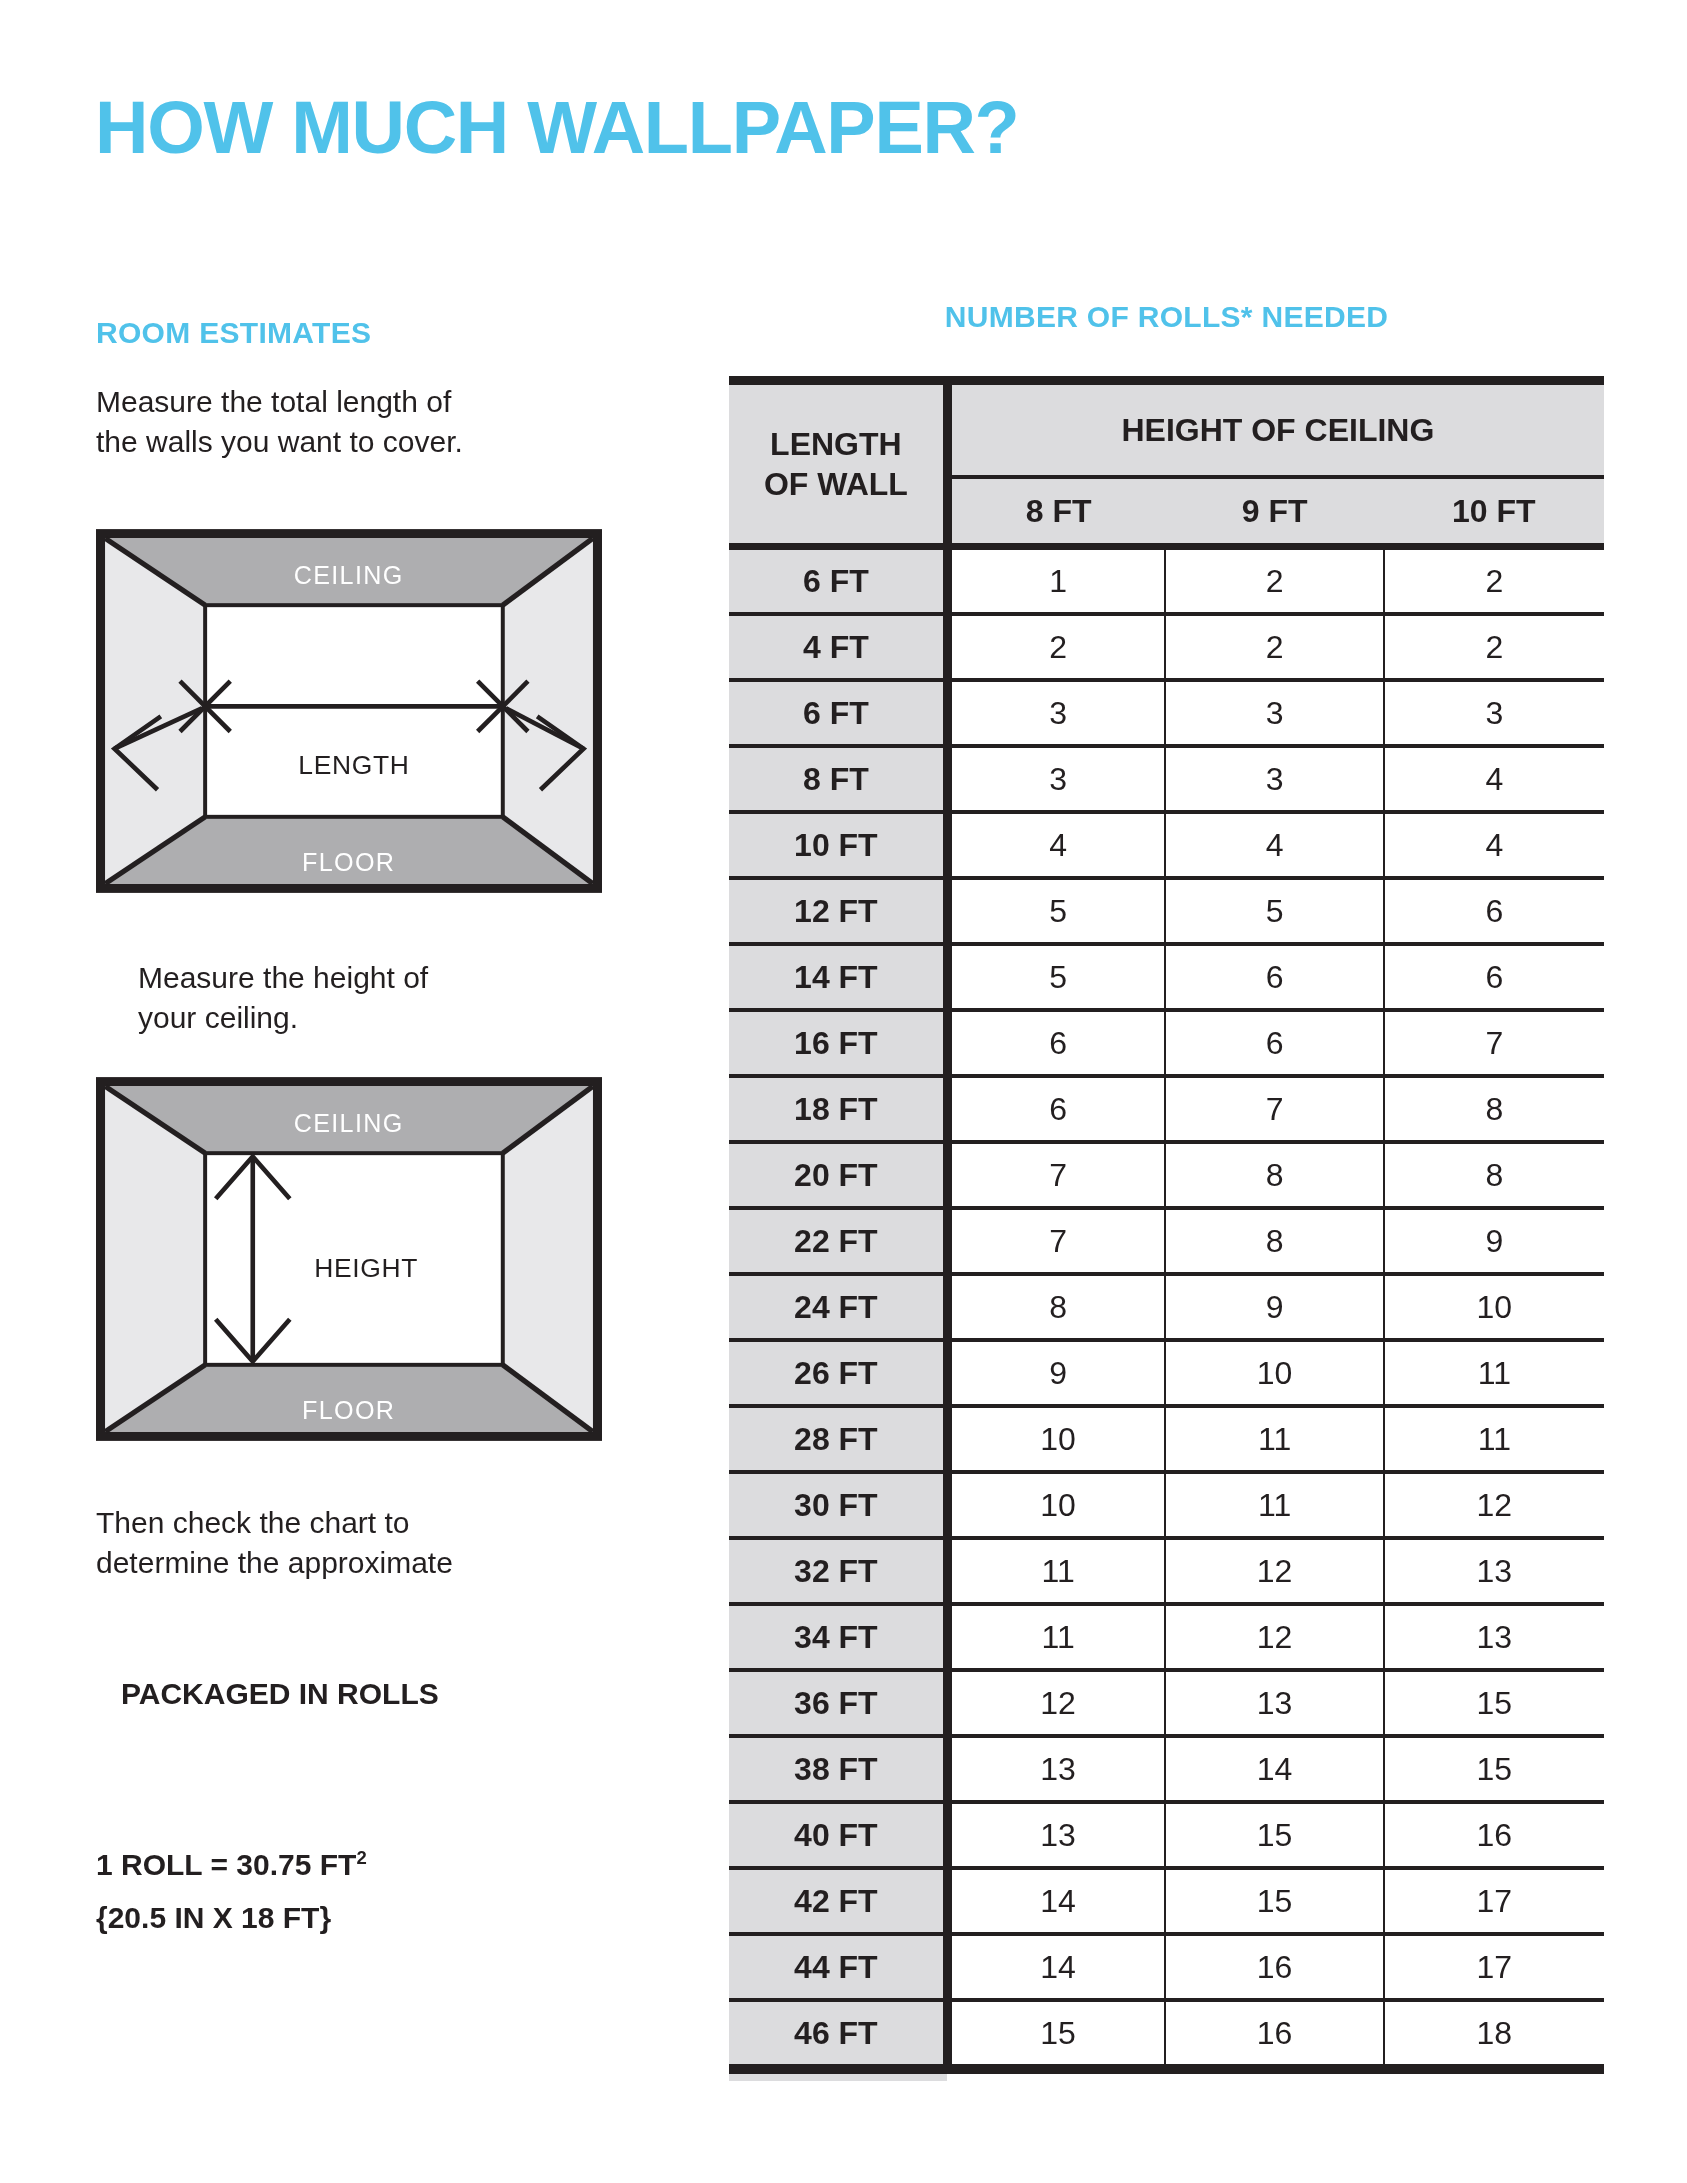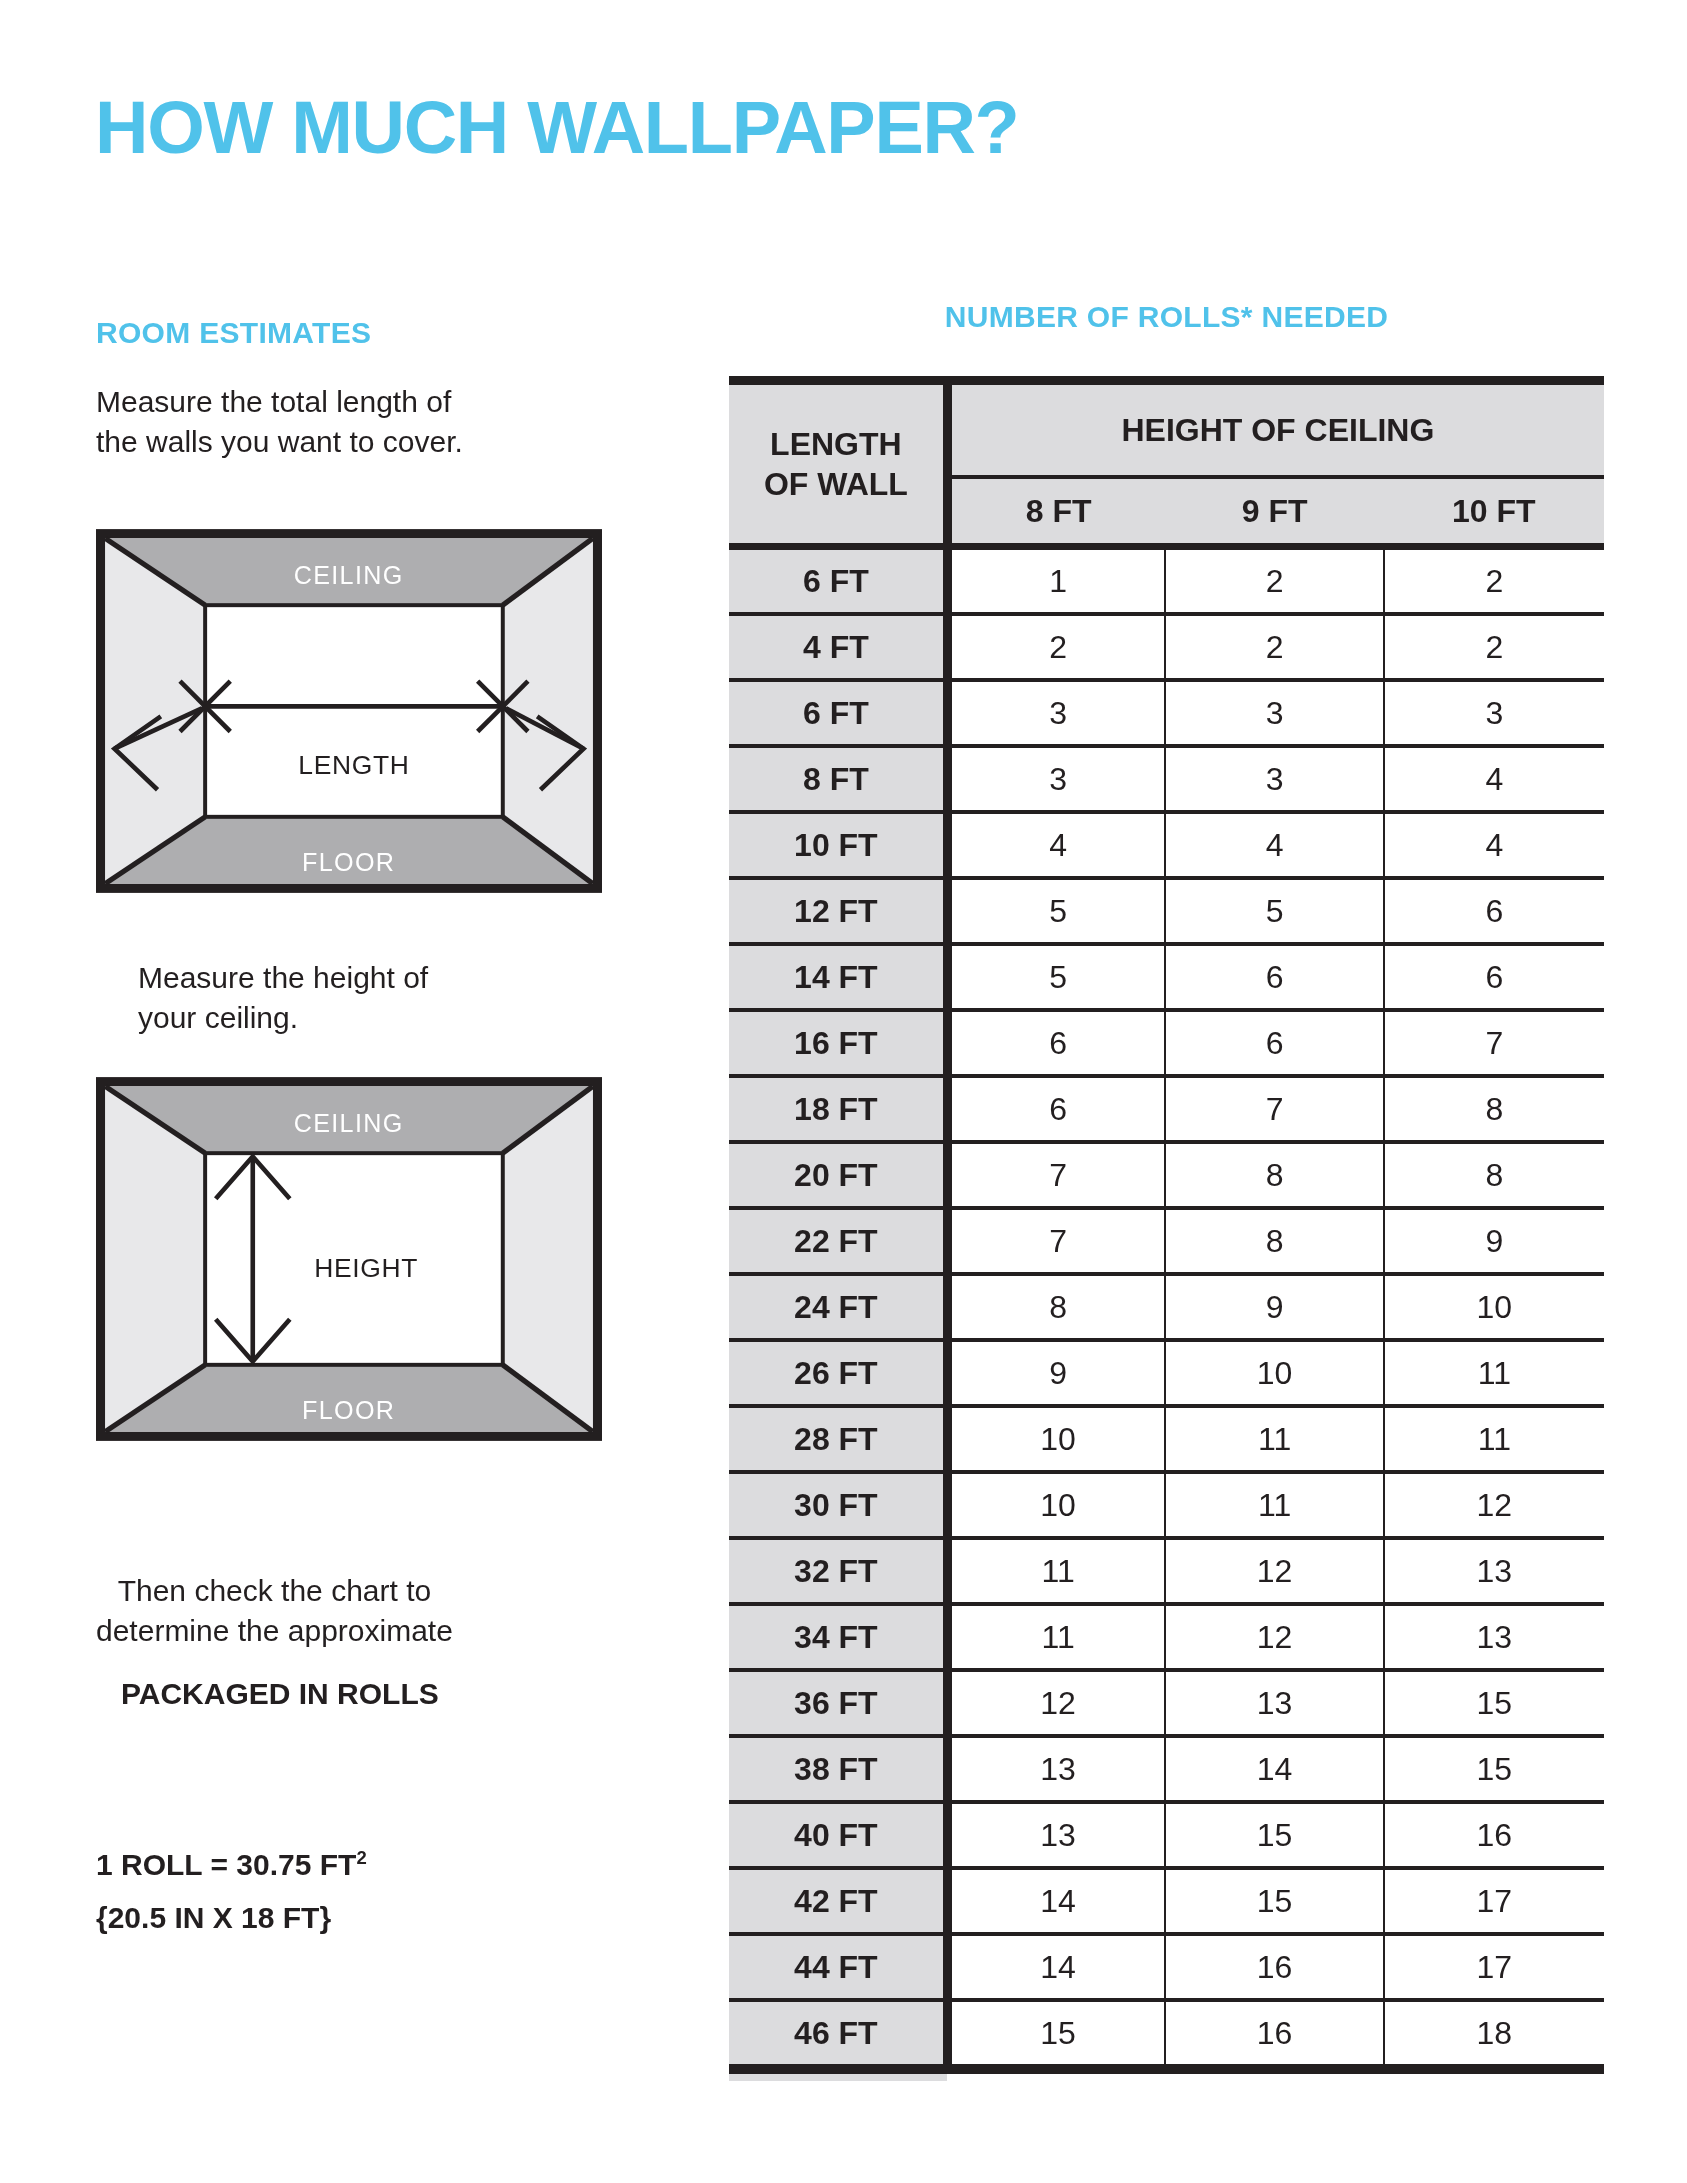--- a/index.html
+++ b/index.html
@@ -22,21 +22,21 @@
   }
   .sec-head{
     font-size:30px;font-weight:bold;color:var(--accent);letter-spacing:0.3px;white-space:nowrap;
   }
   .room-estimates{left:96px;top:316px;}
   .rolls-heading{left:729px;top:300px;width:875px;text-align:center;}
   
   .copy{font-size:30px;line-height:40px;color:var(--ink);}
   .para1{left:96px;top:382px;}
   .para2{left:96px;top:958px;margin-left:42px;}
-  .para3{left:96px;top:1571px;text-align:center;}
+  .para3{left:96px;top:1503px;}
   .note{font-size:30px;font-weight:bold;line-height:53px;color:var(--ink);}
   .note-packaged{left:96px;top:1667px;}
   .note-packaged .indent{padding-left:25px;text-align:center;}
   .note-roll{left:96px;top:1831px;}
   .note-roll sup{font-size:18.5px;vertical-align:super;}
   
   .diagram{position:absolute;}
   .wall-label{fill:#ffffff;font-size:38px;letter-spacing:2px;text-anchor:middle;font-family:"Liberation Sans",sans-serif;}
   .dim-label{fill:var(--ink);font-size:40px;letter-spacing:1px;text-anchor:middle;font-family:"Liberation Sans",sans-serif;}
   .dim-label.start{text-anchor:start;}

